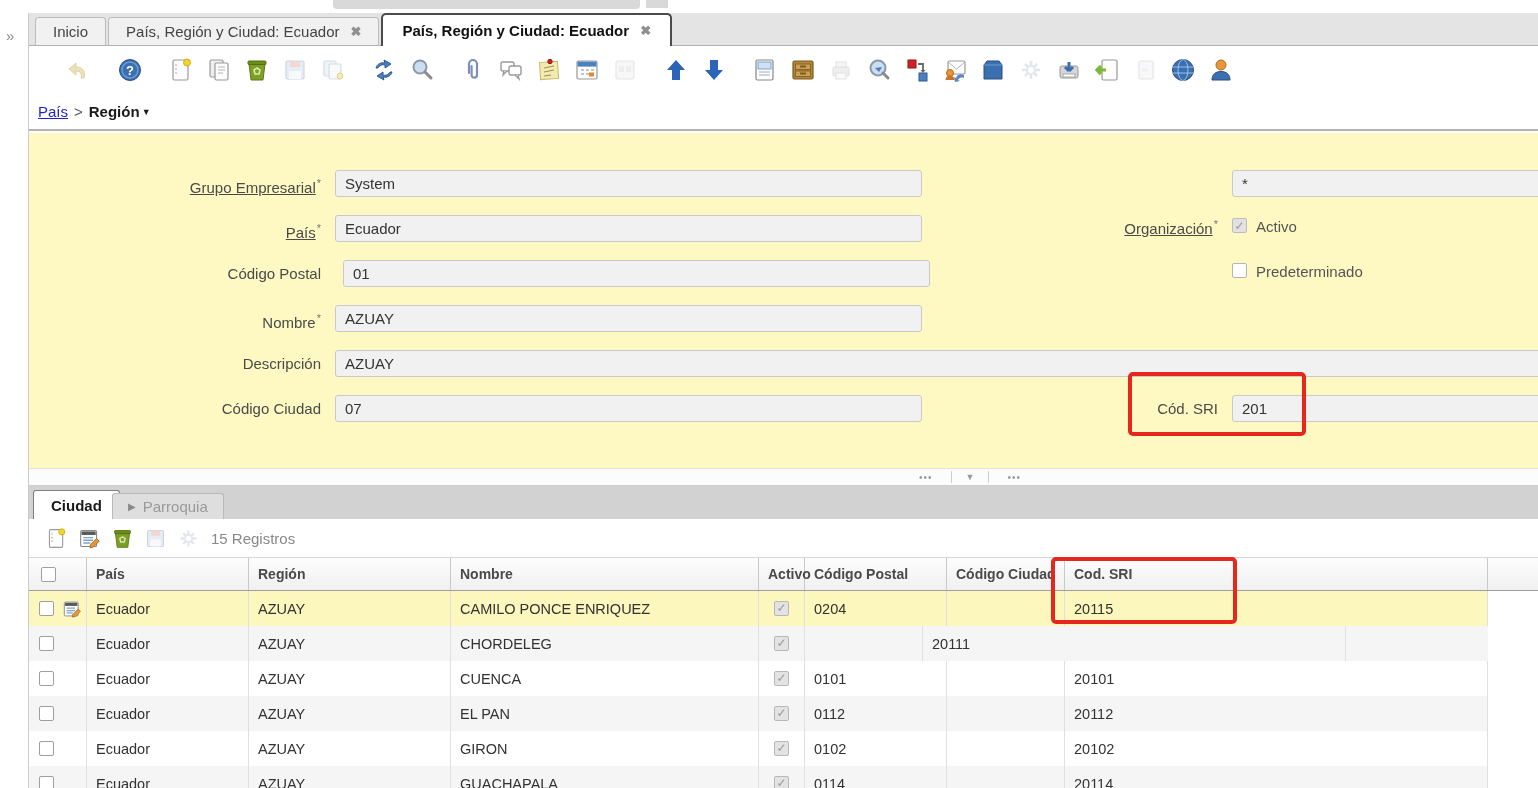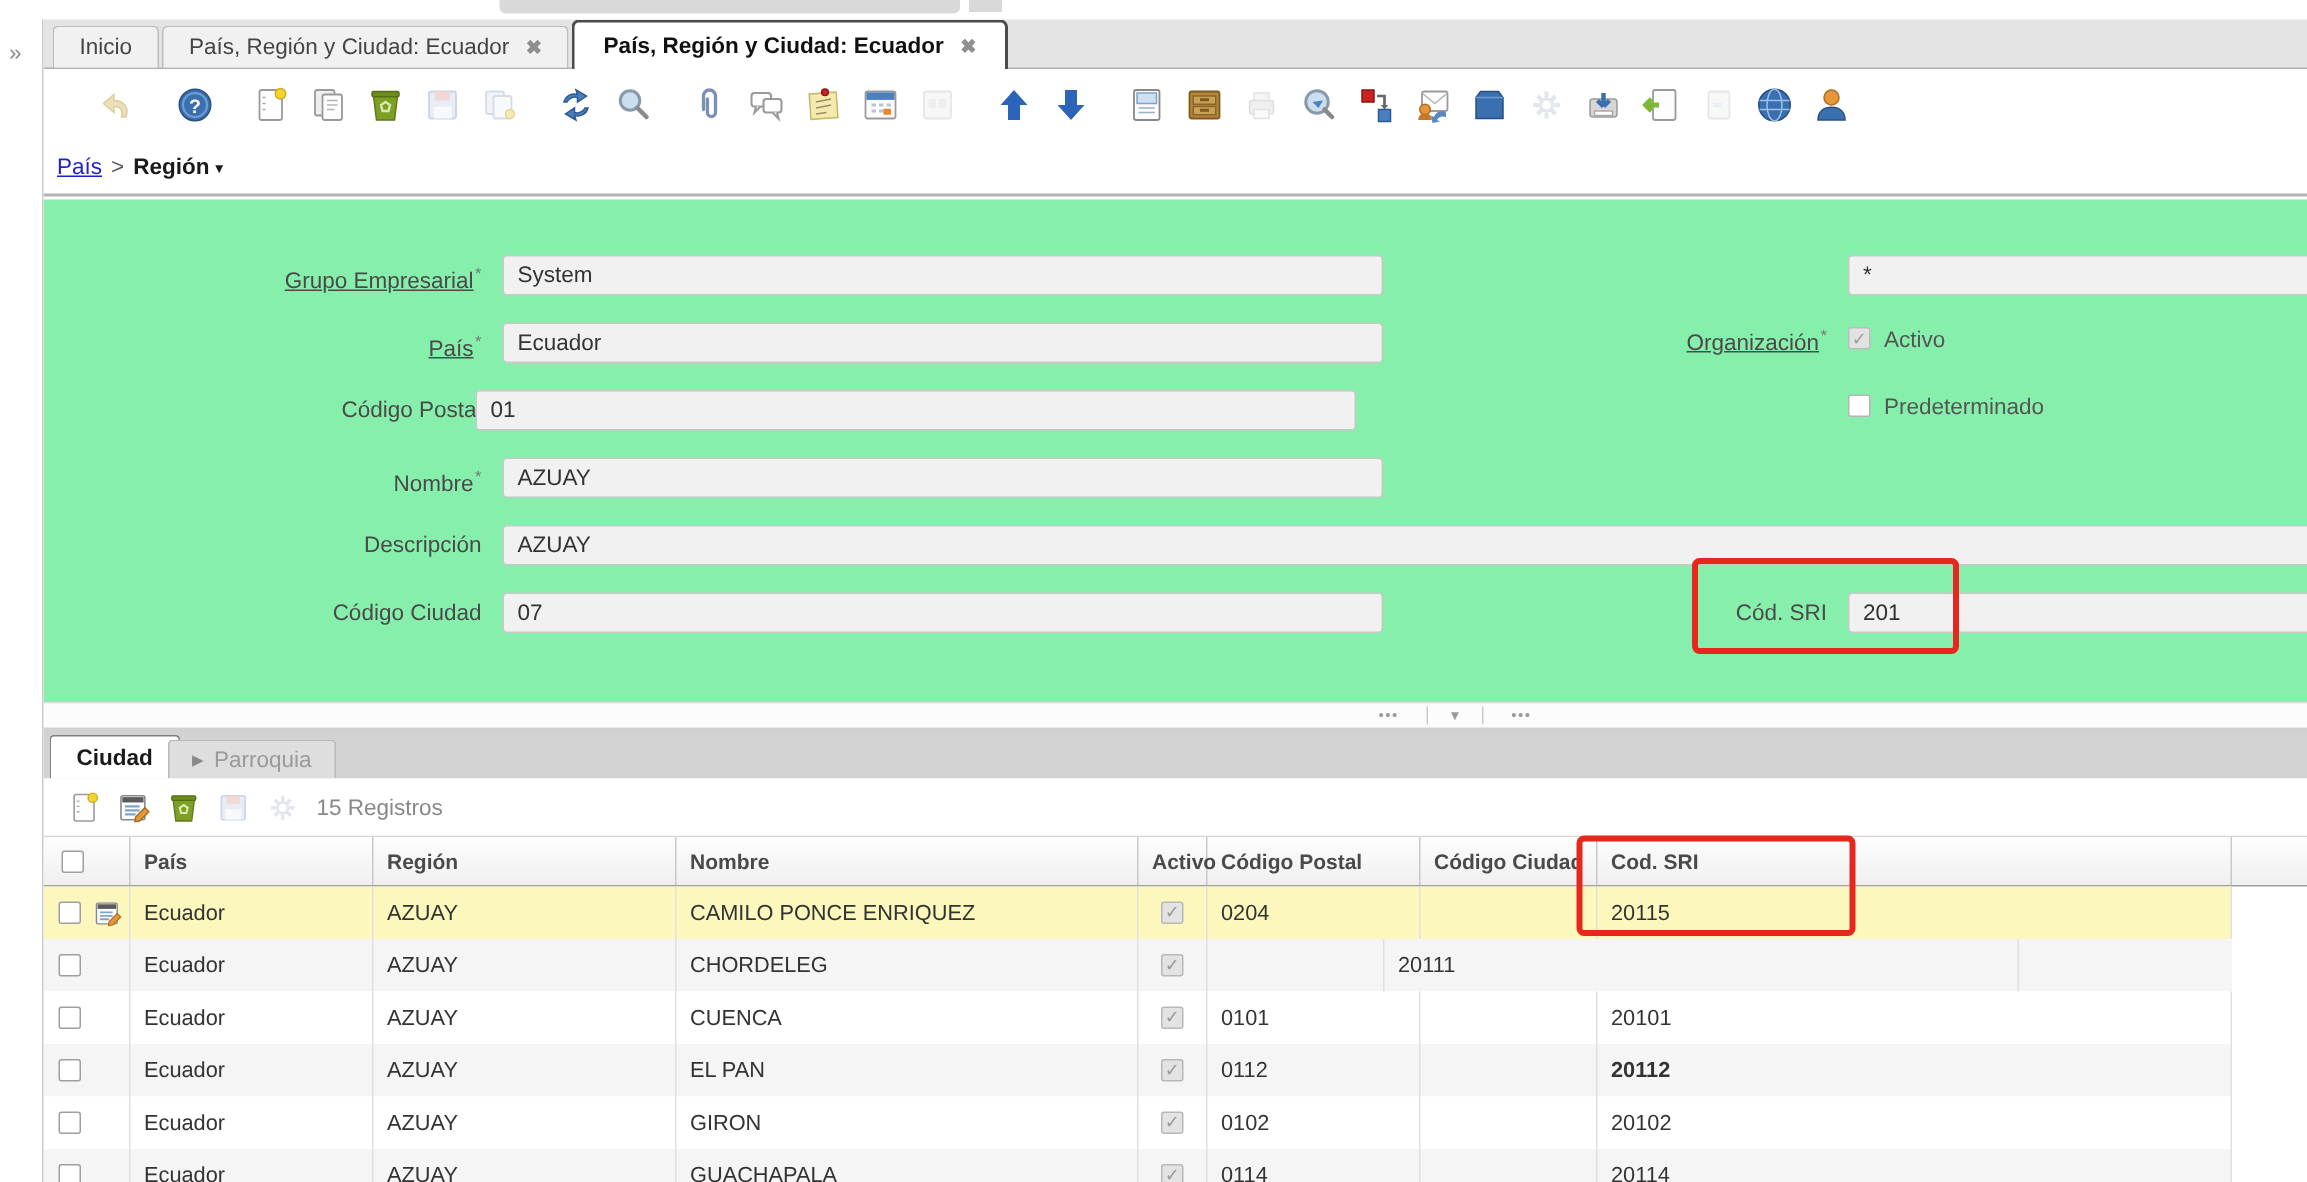--- a/index.html
+++ b/index.html
@@ -26,21 +26,21 @@
   .tbicon { width:27px; height:27px; margin-right:11px; display:flex; align-items:center; justify-content:center; cursor:pointer; }
   .tbicon.sep { margin-left:13px; }
   .tbicon svg { width:26px; height:26px; }
   
   .breadcrumb { position:absolute; left:29px; right:0; top:94px; height:37px; background:#fff; border-bottom:2px solid #b3b3b3; display:flex; align-items:center; padding-left:9px; font-size:15px; }
   .bc-link { color:#1f1fd0; text-decoration:underline; cursor:pointer; }
   .bc-sep { color:#555; margin:0 6px; }
   .bc-cur { color:#1a1a1a; font-weight:bold; cursor:pointer; }
   .bc-caret { color:#1a1a1a; font-size:9px; margin-left:2px; cursor:pointer; }
   
-  .form { position:absolute; left:29px; right:0; top:133px; height:335px; background:#86efac; }
+  .form { position:absolute; left:29px; right:0; top:133px; height:335px; background:#fef9c3; }
   .frow { position:absolute; height:27px; }
   .flabel { position:absolute; width:292px; text-align:right; line-height:27px; font-size:15px; color:#4a4a4a; white-space:nowrap; }
   .flabel.link span.lbl { text-decoration:underline; cursor:pointer; }
   .req { color:#777; font-size:11px; vertical-align:6px; margin-left:1px; }
   .ffield { position:absolute; height:27px; background:#f1f1f1; border:1px solid #c9c9c9; border-radius:3px; line-height:25px; padding-left:9px; font-size:15px; color:#333; }
   .cbox { position:absolute; width:15px; height:15px; background:#fff; border:1px solid #b5b5b5; border-radius:2px; cursor:pointer; }
   .cbox.checked.disabled { background:#e2e2e2; border-color:#bdbdbd; color:#9b9b9b; font-size:12px; line-height:14px; text-align:center; cursor:default; }
   .cblabel { position:absolute; font-size:15px; color:#555; line-height:17px; }
   
   .splitter { position:absolute; left:29px; right:0; top:468px; height:18px; background:#fcfcfc; border-top:1px solid #e2e2e2; border-bottom:1px solid #cfcfcf; }
@@ -319,21 +319,21 @@
     <div class="frow" style="top:37px; left:0; right:0;">
       <div class="flabel link" style="left:0; top:0;"><span class="lbl">Grupo Empresarial</span><span class="req">*</span></div>
       <div class="ffield" style="left:306px; width:587px;">System</div>
     </div>
     <div class="frow" style="top:82px; left:0; right:0;">
       <div class="flabel link" style="left:0; top:0;"><span class="lbl">País</span><span class="req">*</span></div>
       <div class="ffield" style="left:306px; width:587px;">Ecuador</div>
     </div>
     <div class="frow" style="top:127px; left:0; right:0;">
       <div class="flabel" style="left:0; top:0;"><span class="lbl">Código Postal</span></div>
-      <div class="ffield" style="left:288px; width:587px;">01</div>
+      <div class="ffield" style="left:314px; width:587px;">01</div>
     </div>
     <div class="frow" style="top:172px; left:0; right:0;">
       <div class="flabel" style="left:0; top:0;"><span class="lbl">Nombre</span><span class="req">*</span></div>
       <div class="ffield" style="left:306px; width:587px;">AZUAY</div>
     </div>
     <div class="frow" style="top:217px; left:0; right:0;">
       <div class="flabel" style="left:0; top:0;"><span class="lbl">Descripción</span></div>
       <div class="ffield" style="left:306px; right:-2px; border-radius:3px 0 0 3px;">AZUAY</div>
     </div>
     <div class="frow" style="top:262px; left:0; right:0;">
@@ -481,21 +481,21 @@
             <div class="rowcb"></div>
           </div>
           <div class="gc" style="width: 162px;">Ecuador</div>
           <div class="gc" style="width: 202px;">AZUAY</div>
           <div class="gc" style="width: 308px;">EL PAN</div>
           <div class="gc center" style="width: 46px;">
             <div class="actcb">✓</div>
           </div>
           <div class="gc" style="width: 142px;">0112</div>
           <div class="gc" style="width: 118px;"></div>
-          <div class="gc" style="width: 423px; font-weight: bold;">20112</div>
+          <div class="gc" style="width: 423px;">20112</div>
         </div>
         <div class="grow">
           <div class="gc c0" style="width: 58px;">
             <div class="rowcb"></div>
           </div>
           <div class="gc" style="width: 162px;">Ecuador</div>
           <div class="gc" style="width: 202px;">AZUAY</div>
           <div class="gc" style="width: 308px;">GIRON</div>
           <div class="gc center" style="width: 46px;">
             <div class="actcb">✓</div>

